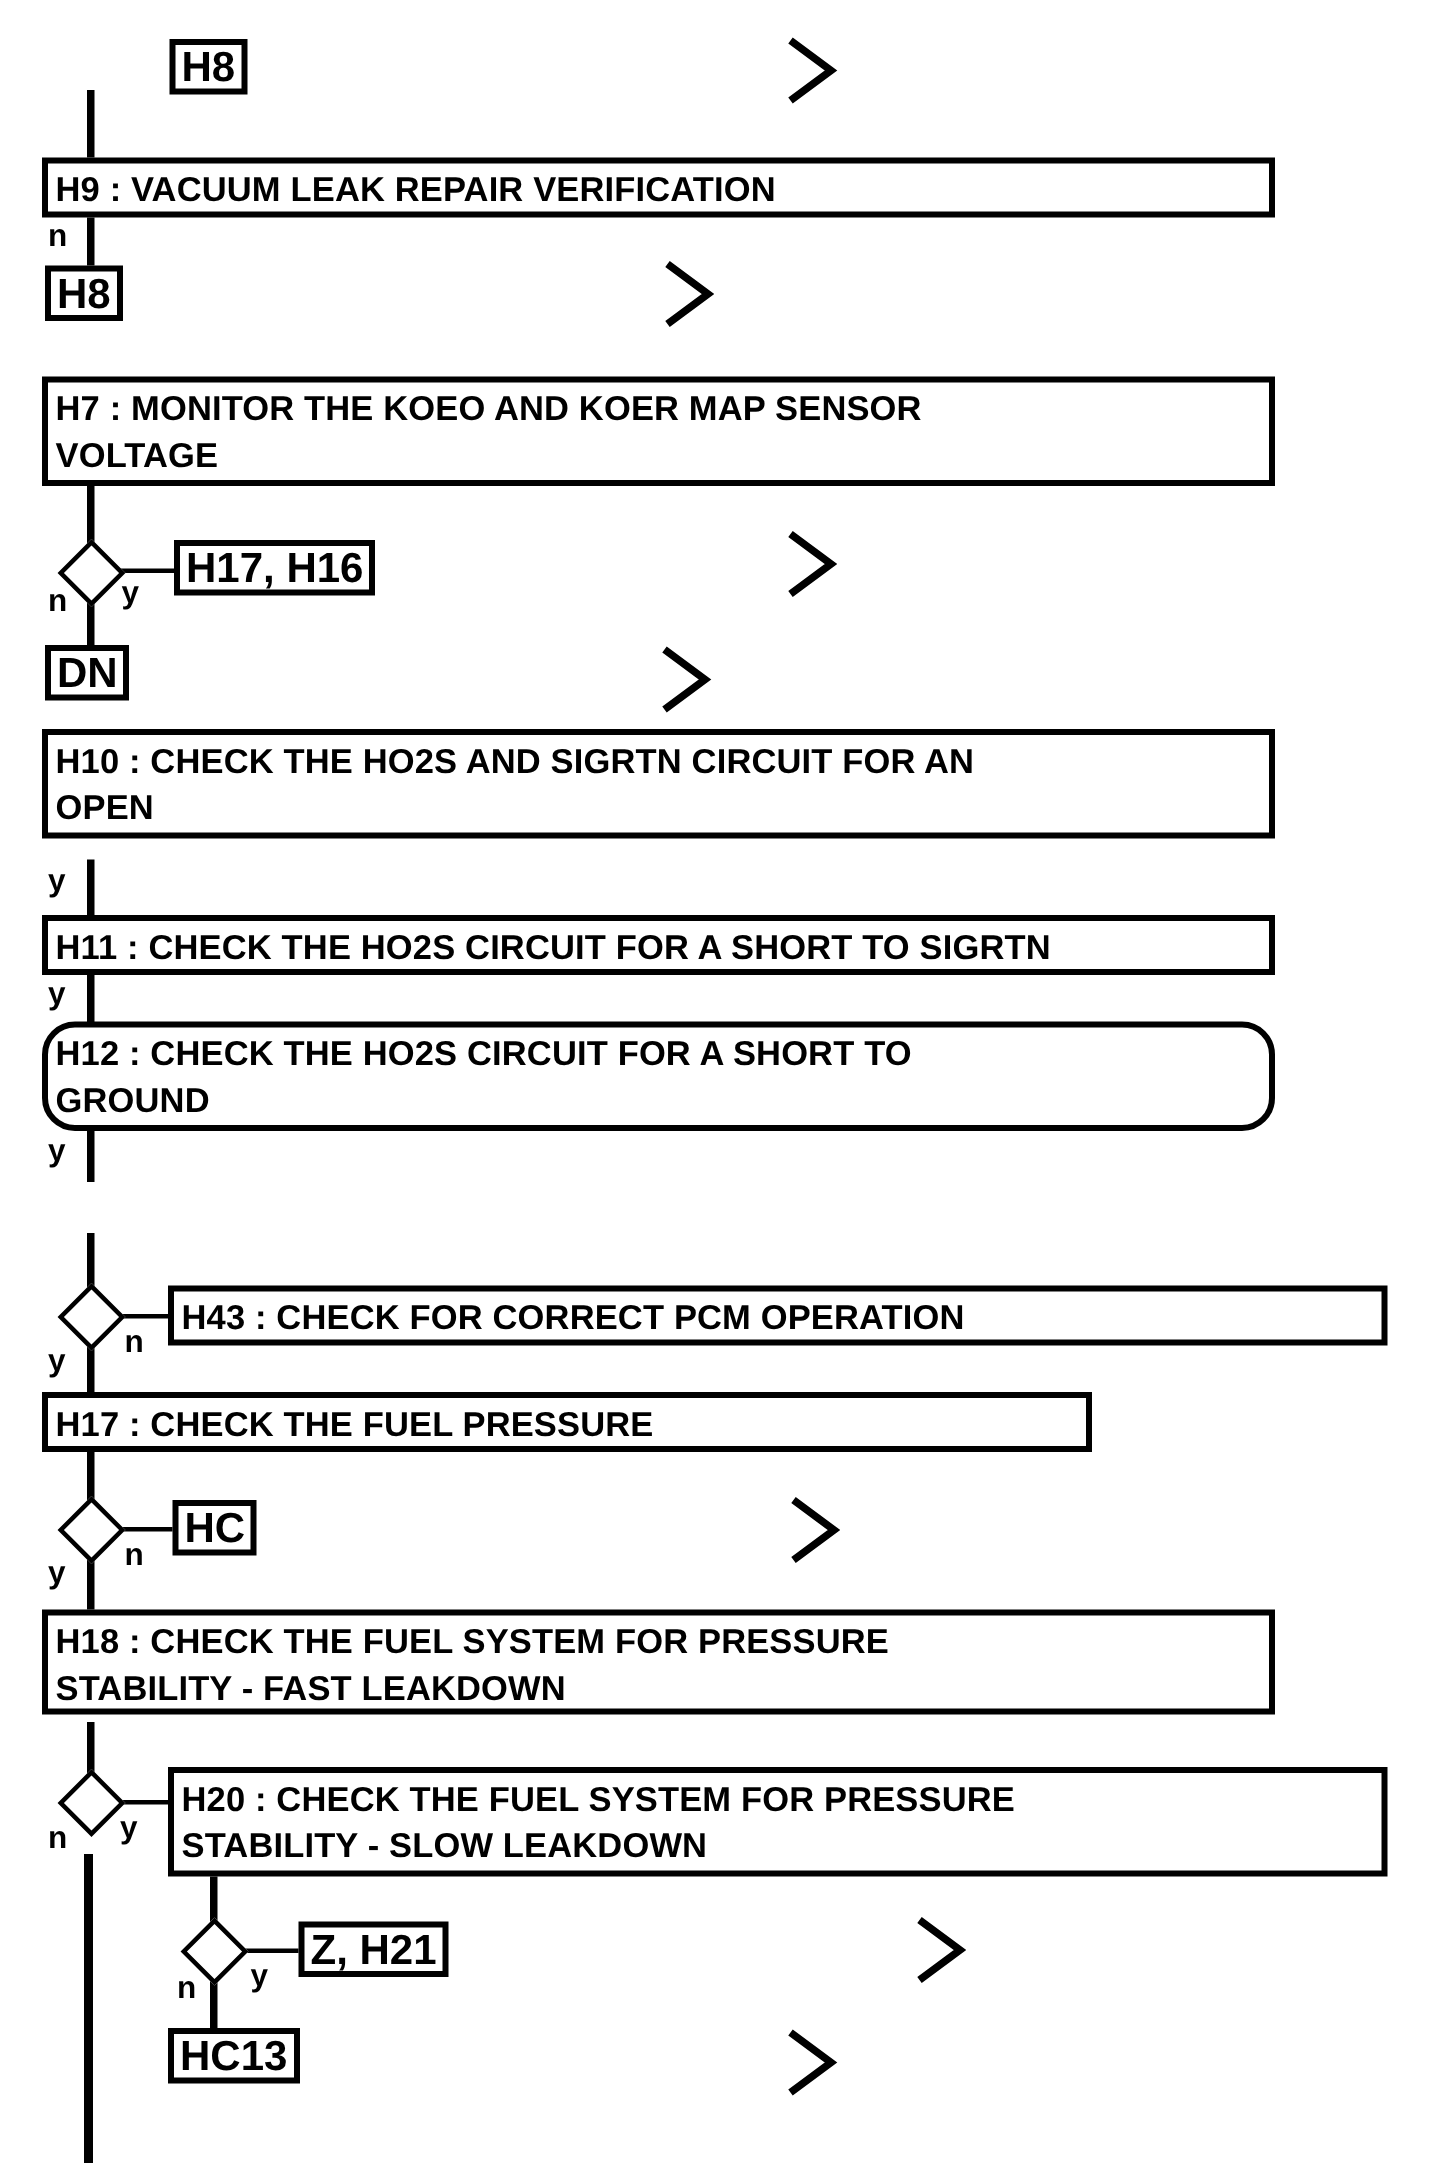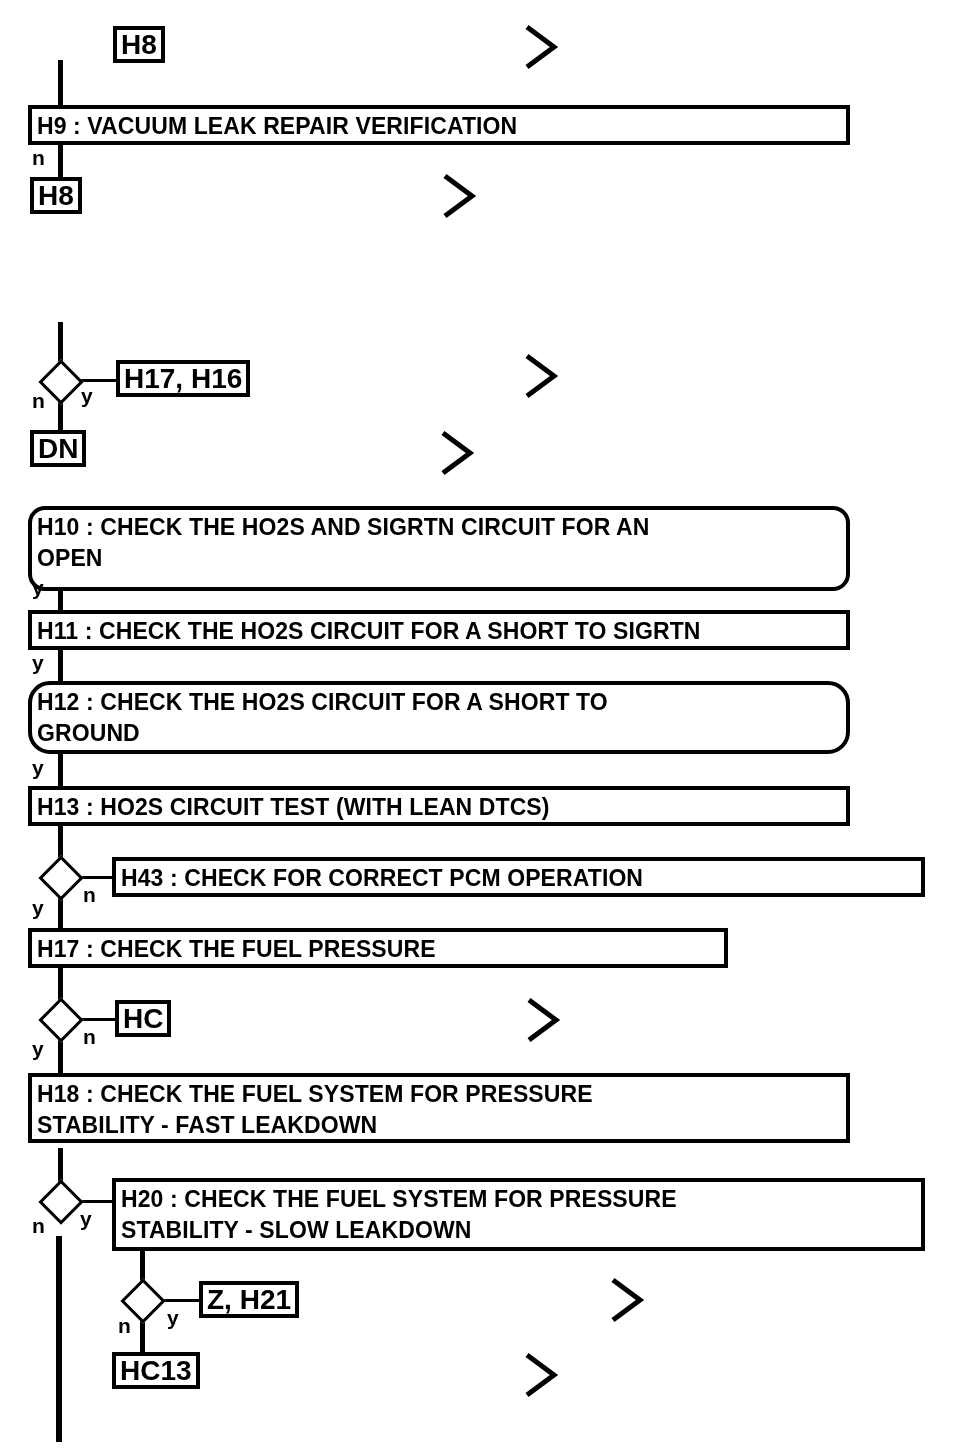--- a/index.html
+++ b/index.html
@@ -197,30 +197,31 @@
   <div class="refbox" style="left:113px; top:26px;">H8</div>
   <div class="refbox" style="left:30px; top:177px;">H8</div>
   <div class="refbox" style="left:116px; top:360px;">H17, H16</div>
   <div class="refbox" style="left:30px; top:430px;">DN</div>
   <div class="refbox" style="left:115px; top:1000px;">HC</div>
   <div class="refbox" style="left:199px; top:1281px;">Z, H21</div>
   <div class="refbox" style="left:112px; top:1352px;">HC13</div>
 
   <div class="box" style="left:28px; top:105px; width:822px; height:40px;">H9 : VACUUM LEAK REPAIR VERIFICATION</div>
 
-
-  <div class="box" style="left:28px; top:506px; width:822px; height:85px;border-radius:17px;">H10 : CHECK THE HO2S AND SIGRTN CIRCUIT FOR AN
+  <div class="box" style="left:28px; top:251px; width:822px; height:73px;">H7 : MONITOR THE KOEO AND KOER MAP SENSOR
+VOLTAGE</div>
+
+  <div class="box" style="left:28px; top:486px; width:822px; height:73px;">H10 : CHECK THE HO2S AND SIGRTN CIRCUIT FOR AN
 OPEN</div>
 
   <div class="box" style="left:28px; top:610px; width:822px; height:40px;">H11 : CHECK THE HO2S CIRCUIT FOR A SHORT TO SIGRTN</div>
 
   <div class="box" style="left:28px; top:681px; width:822px; height:73px;border-radius:22px;">H12 : CHECK THE HO2S CIRCUIT FOR A SHORT TO
 GROUND</div>
 
-  <div class="box" style="left:28px; top:786px; width:822px; height:40px;">H13 : HO2S CIRCUIT TEST (WITH LEAN DTCS)</div>
 
   <div class="box" style="left:112px; top:857px; width:813px; height:40px;">H43 : CHECK FOR CORRECT PCM OPERATION</div>
 
   <div class="box" style="left:28px; top:928px; width:700px; height:40px;">H17 : CHECK THE FUEL PRESSURE</div>
 
   <div class="box" style="left:28px; top:1073px; width:822px; height:70px;">H18 : CHECK THE FUEL SYSTEM FOR PRESSURE
 STABILITY - FAST LEAKDOWN</div>
 
   <div class="box" style="left:112px; top:1178px; width:813px; height:73px;">H20 : CHECK THE FUEL SYSTEM FOR PRESSURE
 STABILITY - SLOW LEAKDOWN</div>

